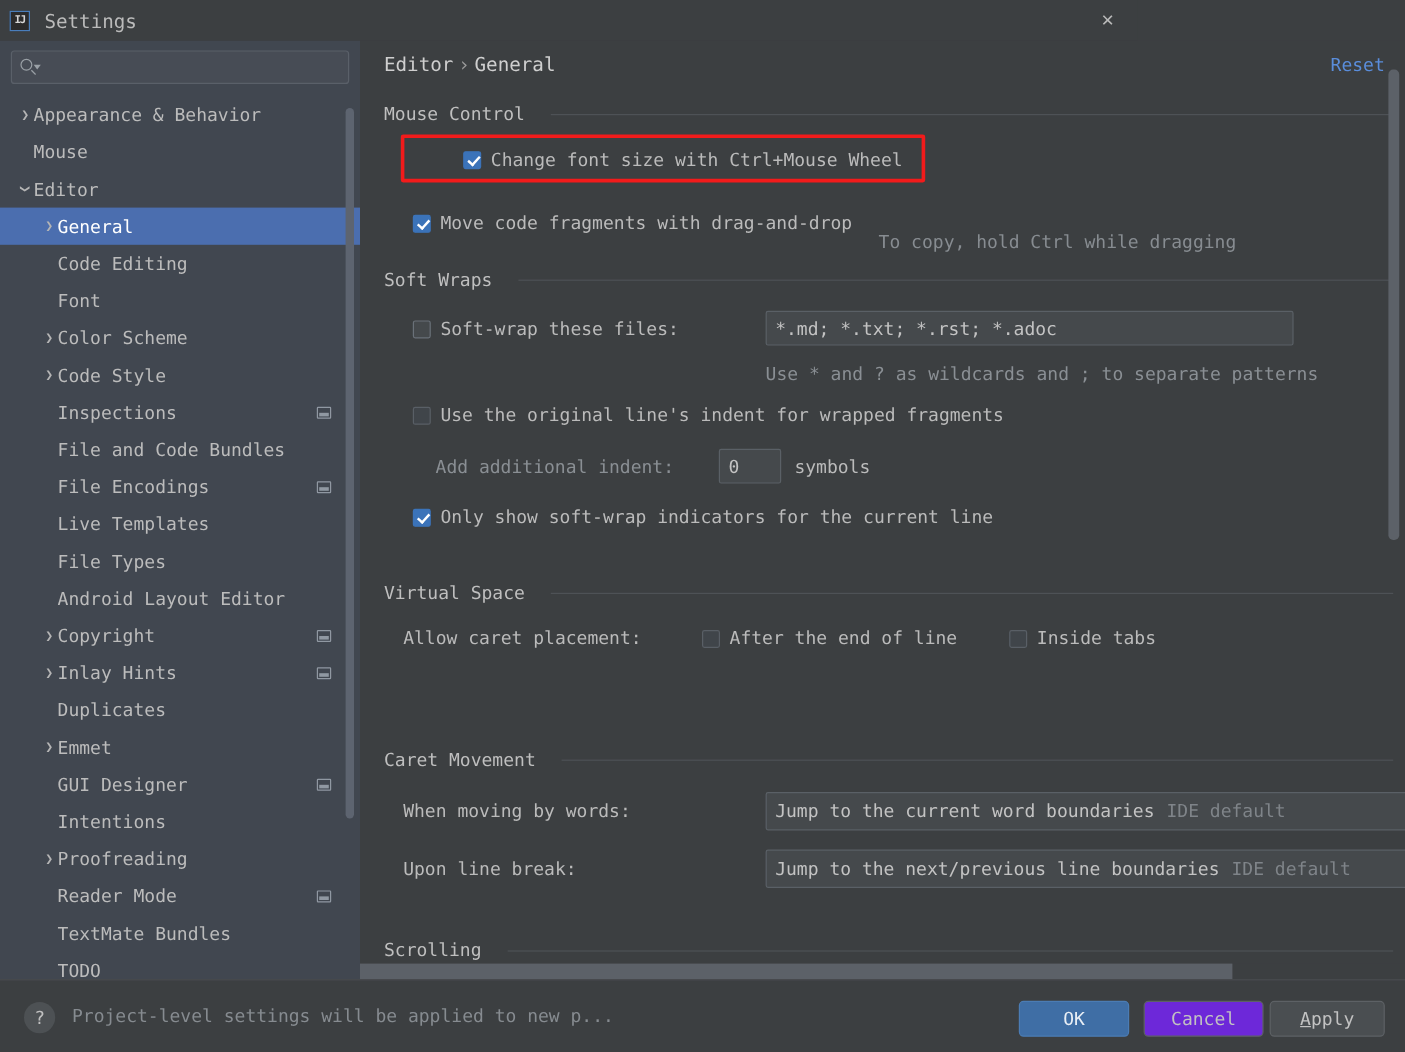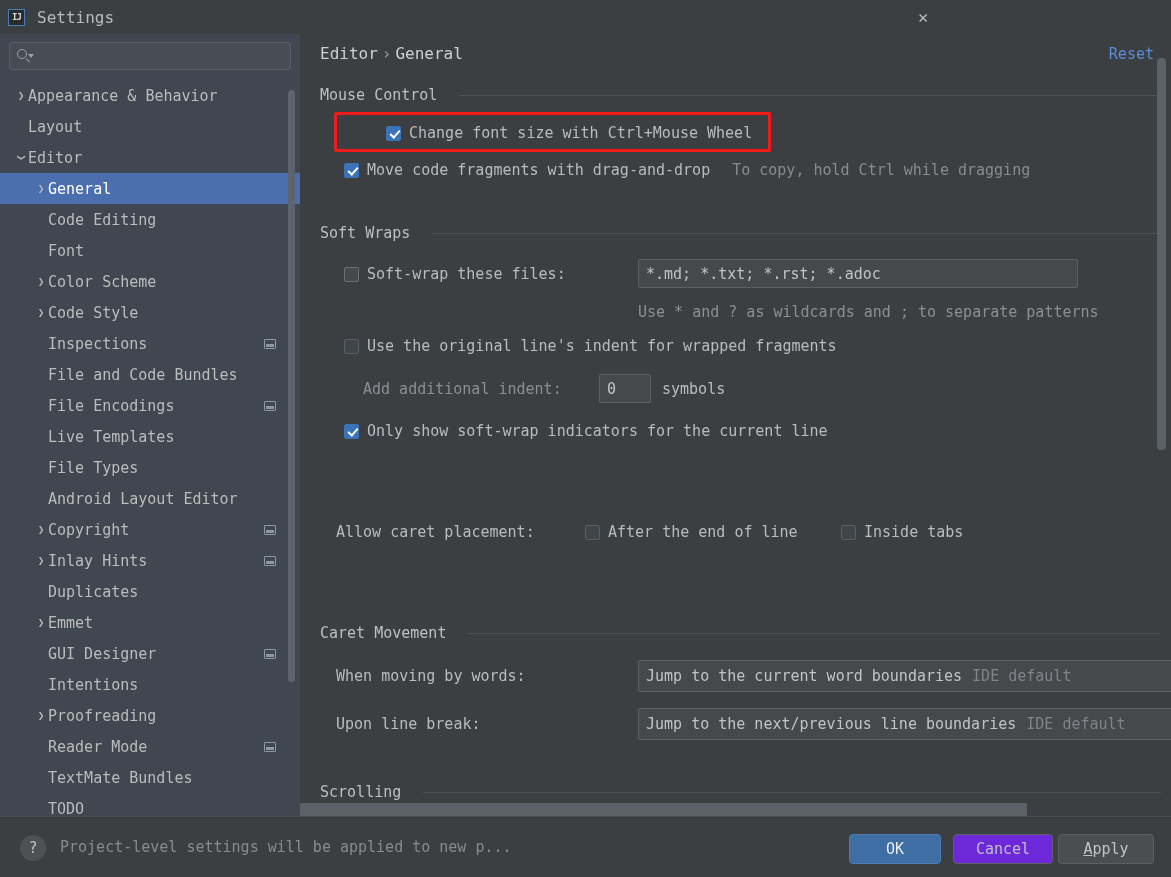--- a/index.html
+++ b/index.html
@@ -134,21 +134,21 @@
     margin-right: 8px; position: relative;
     cursor: pointer;
   }
   .cb.checked { background: #3b73b9; border-color: #3b73b9; }
   .cb.checked::after {
     content: ""; position: absolute; left: 4.5px; top: 1px;
     width: 4px; height: 8px; border: solid #ffffff;
     border-width: 0 2px 2px 0; transform: rotate(42deg);
   }
   .cb.disabled { border-color: #595f66; background: #40454a; }
-  .hint { color: #878c91; }
+  .hint { color: #878c91; margin-top: 32px; }
   .dim { color: #8a8f94; }
 
   .tfield {
     background: #45494c; border: 1px solid #5a6066; border-radius: 2px;
     color: #c3c3c3; font-size: 15px; display: flex; align-items: center;
     padding: 0 7px; height: 29px; cursor: text;
     font-family: "DejaVu Sans Mono","Liberation Mono",monospace;
   }
   .combo {
     background: #45494c; border: 1px solid #5a6066; border-radius: 2px;
@@ -233,21 +233,21 @@
         <input id="search-input" type="text" placeholder="" style="">
       </div>
     </div>
     <div id="tree">
         <div class="tree-item lvl0">
           <span class="arrow">❯</span>
           <span class="lbl">Appearance &amp; Behavior</span>
         </div>
         <div class="tree-item lvl0">
           <span class="arrow"></span>
-          <span class="lbl">Layout</span>
+          <span class="lbl">Mouse</span>
         </div>
         <div class="tree-item lvl0">
           <span class="arrow down" style="display: inline-block; transform: rotate(90deg);">❯</span>
           <span class="lbl">Editor</span>
         </div>
         <div class="tree-item lvl1 selected">
           <span class="arrow">❯</span>
           <span class="lbl">General</span>
         </div>
         <div class="tree-item lvl1">
@@ -396,20 +396,26 @@
     </div>
     <div class="row" style="left:362px;top:346px;">
       <span>symbols</span>
     </div>
 
     <div class="row" style="left:44px;top:388px;">
       <span class="cb checked"></span>
       <span>Only show soft-wrap indicators for the current line</span>
     </div>
 
+    <div class="section" style="top:451px;width:841px;">
+      <div class="sec-head">
+        <span>Virtual Space</span>
+        <span class="rule"></span>
+      </div>
+    </div>
 
     <div class="row" style="left:36px;top:489px;">
       <span>Allow caret placement:</span>
     </div>
     <div class="row" style="left:285px;top:489px;">
       <span class="cb disabled"></span>
       <span>After the end of line</span>
     </div>
     <div class="row" style="left:541px;top:489px;">
       <span class="cb disabled"></span>

